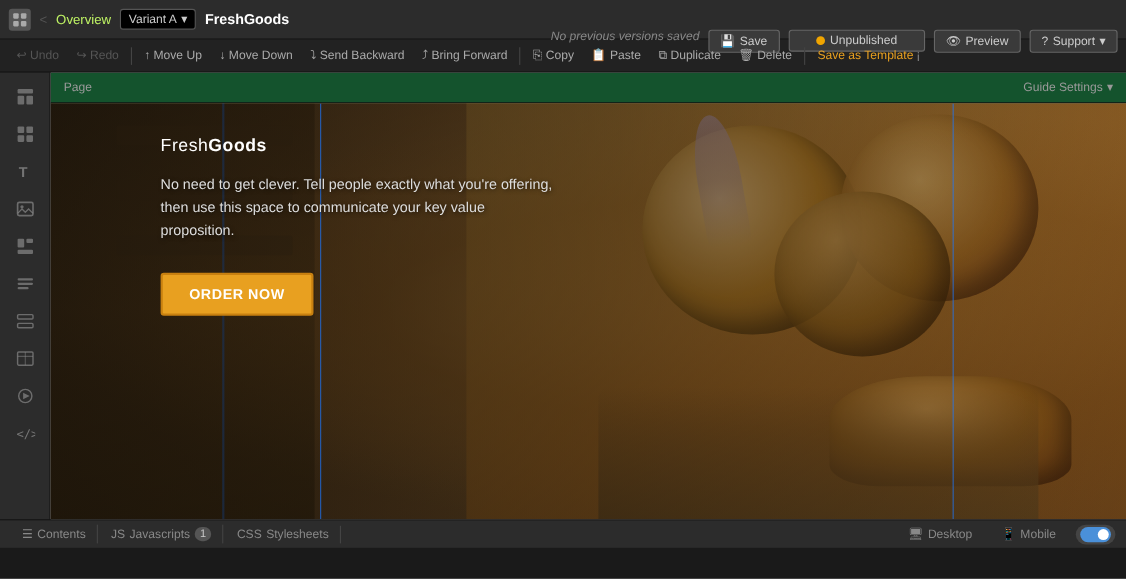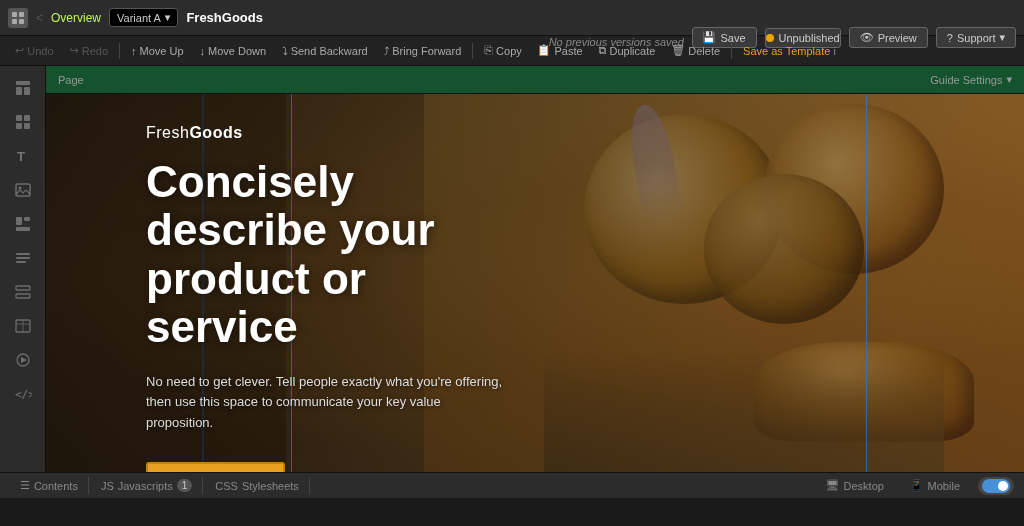--- a/index.html
+++ b/index.html
@@ -16,31 +16,31 @@
       display: flex; align-items: center; justify-content: center; color: #fff; font-size: 10px; font-weight: bold;
     }
     .topbar-sep { color: #555; }
     .topbar-overview { color: #bef264; cursor: pointer; }
     .variant-btn {
       display: flex; align-items: center; gap: 4px;
       background: #000000; border: 1px solid #555; border-radius: 3px;
       padding: 2px 7px; font-size: 11px; color: #ccc; cursor: pointer;
     }
     .site-name { color: #fff; font-weight: 600; font-size: 13px; }
-    .topbar-right { margin-left: auto; display: flex; align-items: flex-end; gap: 8px; margin-top: 40px; }
+    .topbar-right { margin-left: auto; display: flex; align-items: flex-start; gap: 8px; margin-top: 40px; }
     .no-versions { font-size: 11px; color: #888; font-style: italic; }
     .btn-save {
       display: flex; align-items: center; gap: 4px;
       background: #3a3a3a; border: 1px solid #666; border-radius: 3px;
       padding: 3px 10px; font-size: 11px; color: #ccc; cursor: pointer;
     }
     .btn-unpublished {
       display: flex; align-items: center; gap: 5px;
       background: #3a3a3a; border: 1px solid #666; border-radius: 3px;
-      padding: 3px 0; font-size: 11px; color: #ccc; cursor: pointer;
+      padding: 3px 24px; font-size: 11px; color: #ccc; cursor: pointer;
     }
     .unpublished-dot { width: 8px; height: 8px; background: #f0a500; border-radius: 50%; }
     .btn-preview {
       display: flex; align-items: center; gap: 4px;
       background: #3a3a3a; border: 1px solid #666; border-radius: 3px;
       padding: 3px 10px; font-size: 11px; color: #ccc; cursor: pointer;
     }
     .btn-support {
       display: flex; align-items: center; gap: 4px;
       background: #3a3a3a; border: 1px solid #666; border-radius: 3px;
@@ -399,21 +399,20 @@
 
       <div class="hero-dark-overlay"></div>
 
       <div class="guide-line" style="left: 245px;"></div>
       <div class="guide-line" style="left: 820px;"></div>
 
       <div class="hero-content">
         <div class="hero-brand">
           Fresh<span>Goods</span>
         </div>
-        <div class="hero-title">Concisely describe your product or service</div>
         <div class="hero-desc">No need to get clever. Tell people exactly what you're offering, then use this space to communicate your key value proposition.</div>
         <div class="hero-btn">ORDER NOW</div>
       </div>
     </div>
   </div>
 </div>
 
 <div id="bottombar">
   <div class="bottombar-left">
     <div class="bottom-tab">

